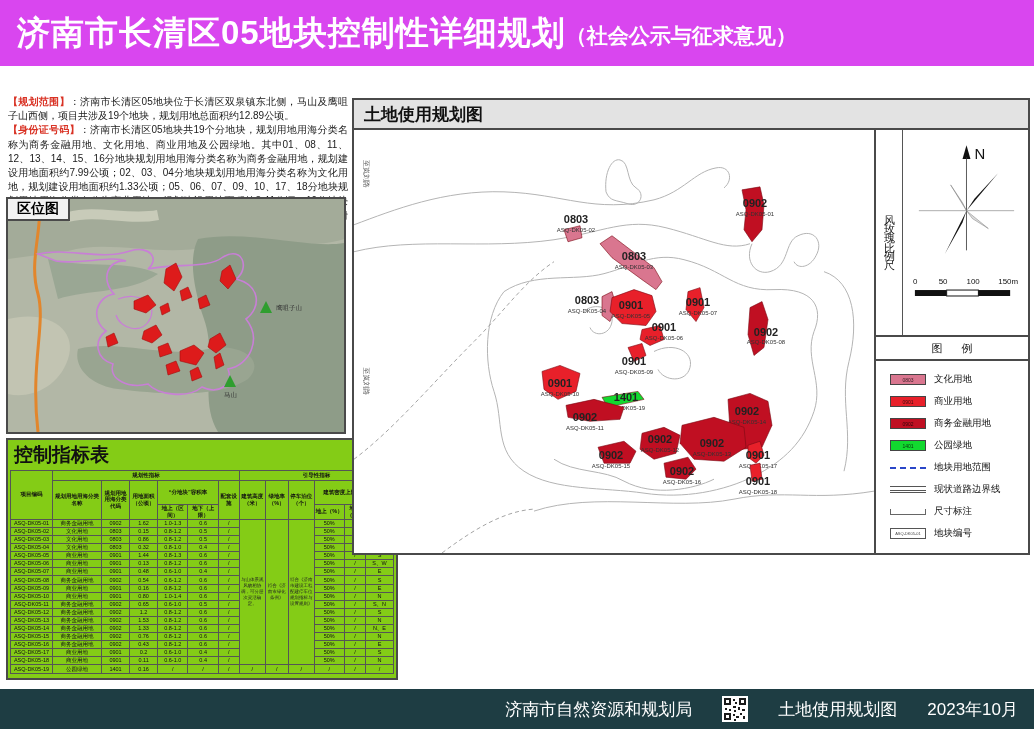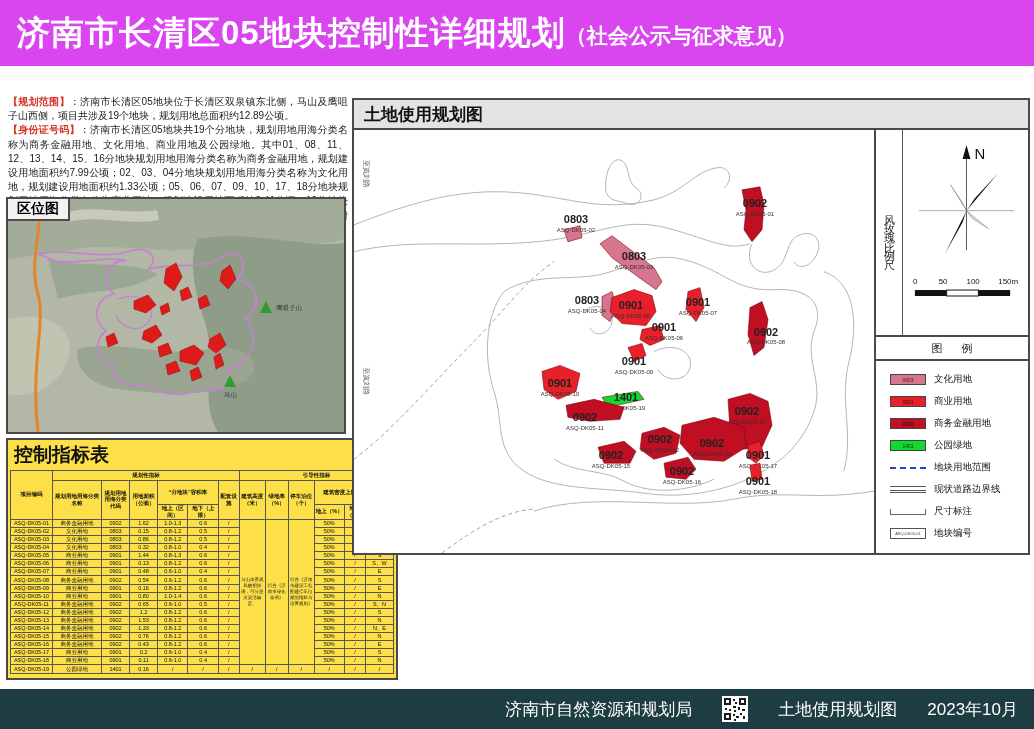--- a/index.html
+++ b/index.html
@@ -15,21 +15,21 @@
          text-align:justify;color:#1a1a1a;}
   .red{color:#d93224;font-weight:700;}
   
   .locmap{position:absolute;left:6px;top:197px;width:340px;height:237px;border:2px solid #4a4a4a;
           background:#b3b8a8;box-sizing:border-box;}
   .locmap-title{position:absolute;top:-2px;left:-2px;background:#f2f2f2;border:2px solid #4a4a4a;
           padding:1px 9px;font-size:14px;font-weight:700;z-index:5;color:#000000;}
   .locmap svg{position:absolute;top:0;left:0;width:100%;height:100%;}
   
   .table-sec{position:absolute;left:6px;top:438px;width:392px;height:242px;border:2px solid #4a4a4a;
-          background:#fde047;box-sizing:border-box;padding:1px 2px;}
+          background:#84cc16;box-sizing:border-box;padding:1px 2px;}
   .table-title{font-size:19px;font-weight:700;padding:1px 4px 2px;color:#111;}
   table.ctl{width:100%;border-collapse:collapse;table-layout:fixed;font-size:5.5px;color:#111;}
   table.ctl th,table.ctl td{border:0.5px solid #555;padding:0;text-align:center;vertical-align:middle;
           line-height:1.25;overflow:hidden;font-weight:400;}
   table.ctl th{font-weight:700;}
   table.ctl tbody tr{height:8.1px;}
   table.ctl td.note{font-size:4.5px;line-height:1.35;padding:1px;color:#222;}
   
   .planmap{position:absolute;left:352px;top:98px;width:678px;height:457px;border:2px solid #4a4a4a;
           box-sizing:border-box;background:#fff;}

